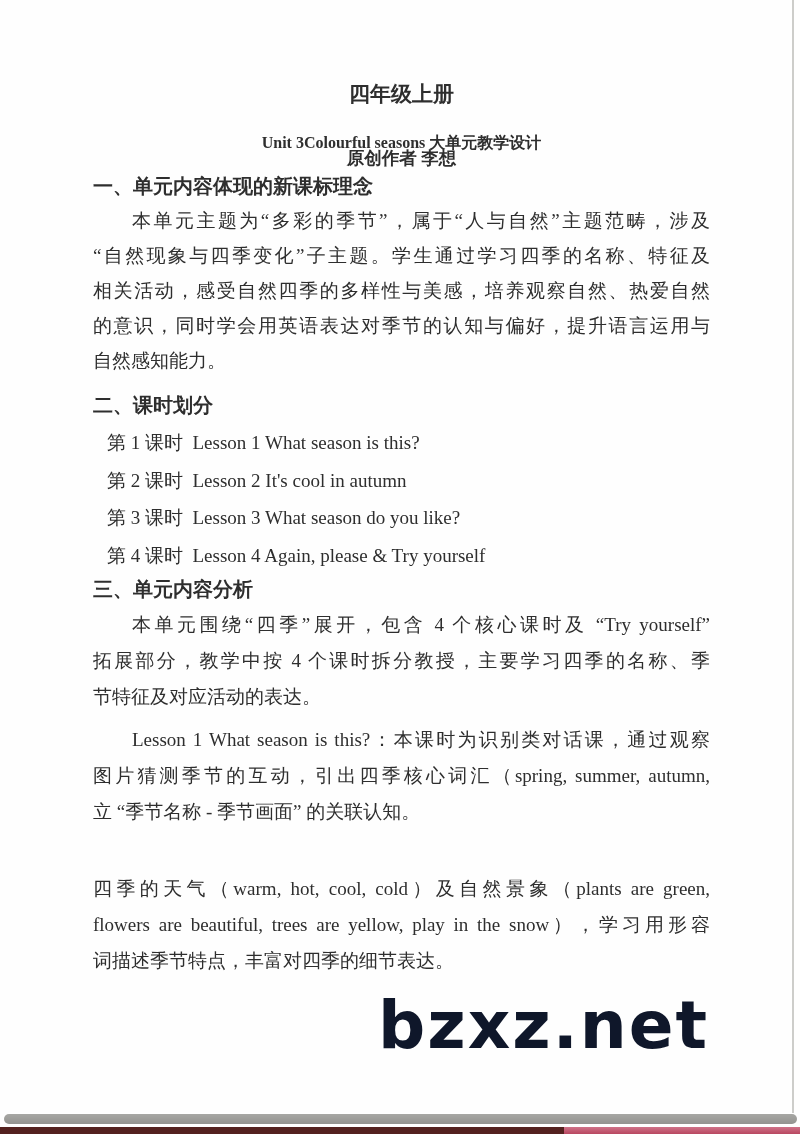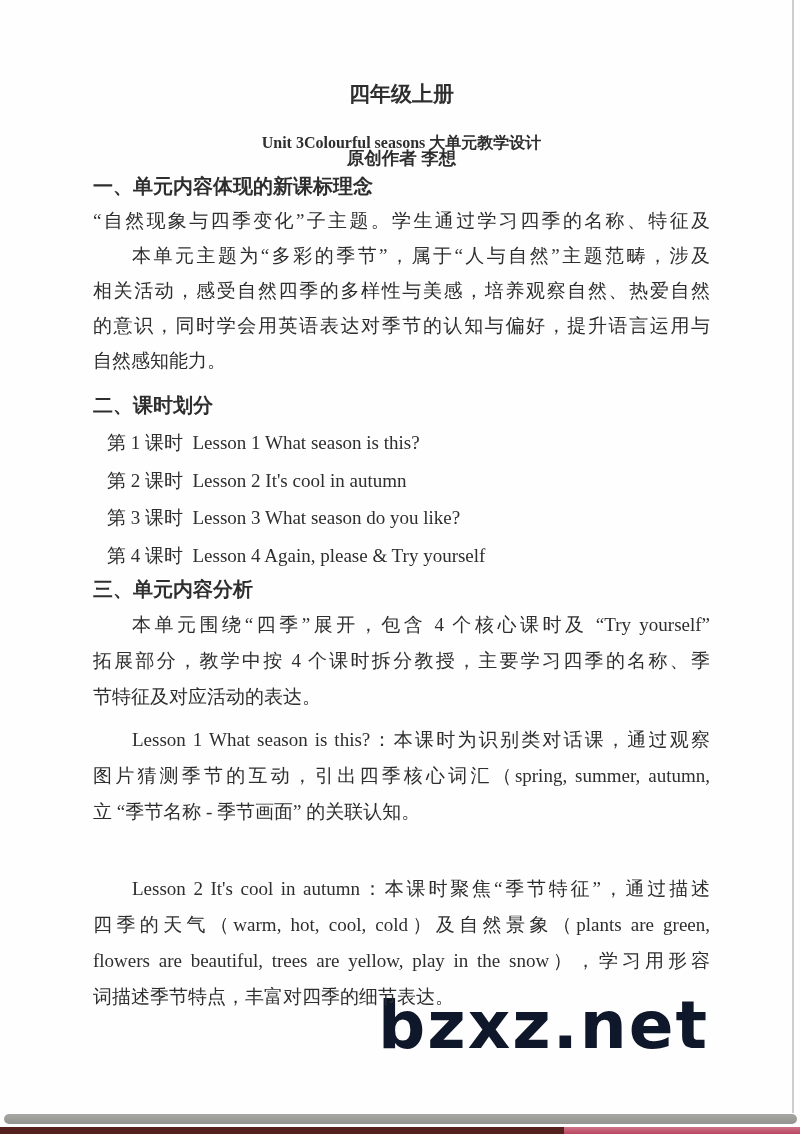--- a/index.html
+++ b/index.html
@@ -51,22 +51,22 @@
 <body>
 
 <div id="watermark" class="abs">bzxz.net</div>
 
 <div id="title-grade" class="abs col ttl">四年级上册</div>
 <div id="title-unit" class="abs col ttl">Unit 3Colourful seasons 大单元教学设计</div>
 <div id="author" class="abs col">原创作者 李想</div>
 
 <div id="h1" class="abs col heading">一、单元内容体现的新课标理念</div>
 <div id="p1" class="abs col para">
+  <div class="ln j ind">本单元主题为“多彩的季节”，属于“人与自然”主题范畴，涉及</div>
   <div class="ln j">“自然现象与四季变化”子主题。学生通过学习四季的名称、特征及</div>
-  <div class="ln j ind">本单元主题为“多彩的季节”，属于“人与自然”主题范畴，涉及</div>
   <div class="ln j">相关活动，感受自然四季的多样性与美感，培养观察自然、热爱自然</div>
   <div class="ln j">的意识，同时学会用英语表达对季节的认知与偏好，提升语言运用与</div>
   <div class="ln">自然感知能力。</div>
 </div>
 
 <div id="h2" class="abs col heading">二、课时划分</div>
 <div id="list" class="abs col">
   <div class="ln">第 1 课时&nbsp; Lesson 1 What season is this?</div>
   <div class="ln">第 2 课时&nbsp; Lesson 2 It's cool in autumn</div>
   <div class="ln">第 3 课时&nbsp; Lesson 3 What season do you like?</div>
@@ -78,21 +78,20 @@
   <div class="ln j ind">本单元围绕“四季”展开，包含 4 个核心课时及 “Try yourself”</div>
   <div class="ln j">拓展部分，教学中按 4 个课时拆分教授，主要学习四季的名称、季</div>
   <div class="ln">节特征及对应活动的表达。</div>
 </div>
 <div id="les1" class="abs col para">
   <div class="ln j ind">Lesson 1 What season is this?：本课时为识别类对话课，通过观察</div>
   <div class="ln j">图片猜测季节的互动，引出四季核心词汇（spring, summer, autumn,</div>
   <div class="ln">立 “季节名称 - 季节画面” 的关联认知。</div>
 </div>
 <div id="les2" class="abs col para">
-  <div class="ln j ind">Lesson 2 It's cool in autumn：本课时聚焦“季节特征”，通过描述</div>
   <div class="ln j">四季的天气（warm, hot, cool, cold）及自然景象（plants are green,</div>
   <div class="ln j">flowers are beautiful, trees are yellow, play in the snow），学习用形容</div>
   <div class="ln">词描述季节特点，丰富对四季的细节表达。</div>
 </div>
 
 <div id="page-right-border" class="abs"></div>
 <div id="hscrollbar" class="abs"></div>
 <div id="bottom-bar-left" class="abs"></div>
 <div id="bottom-bar-right" class="abs"></div>
 

